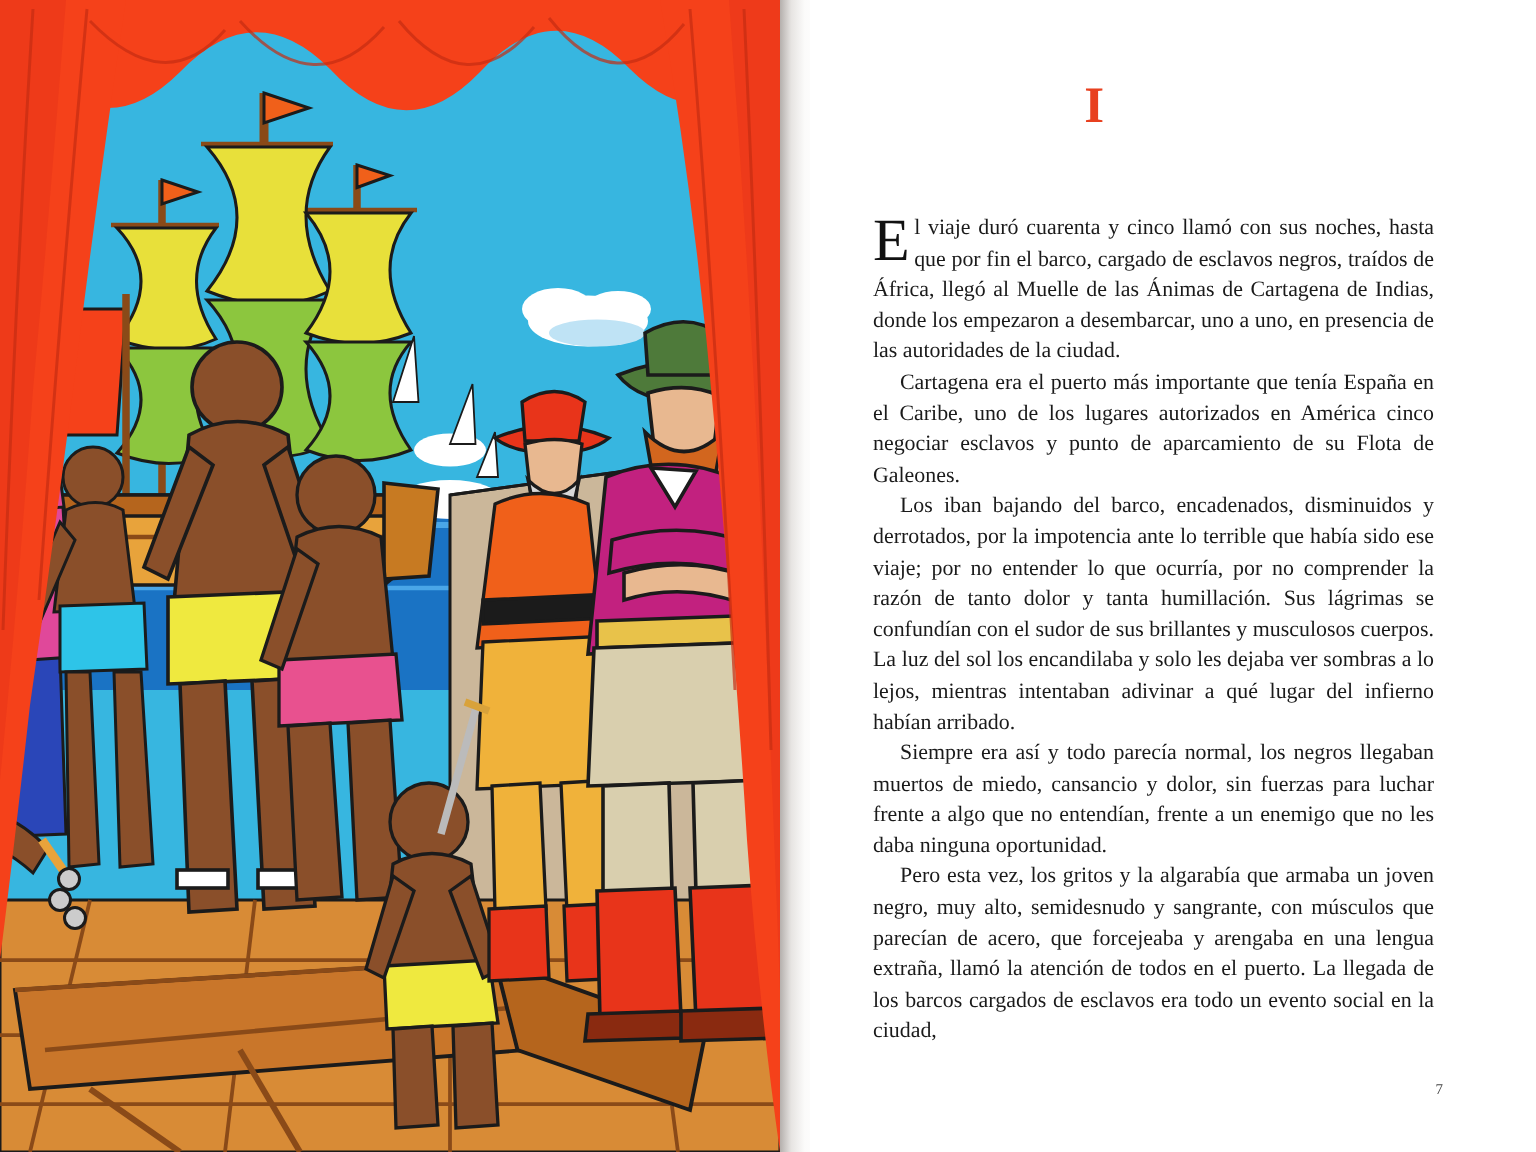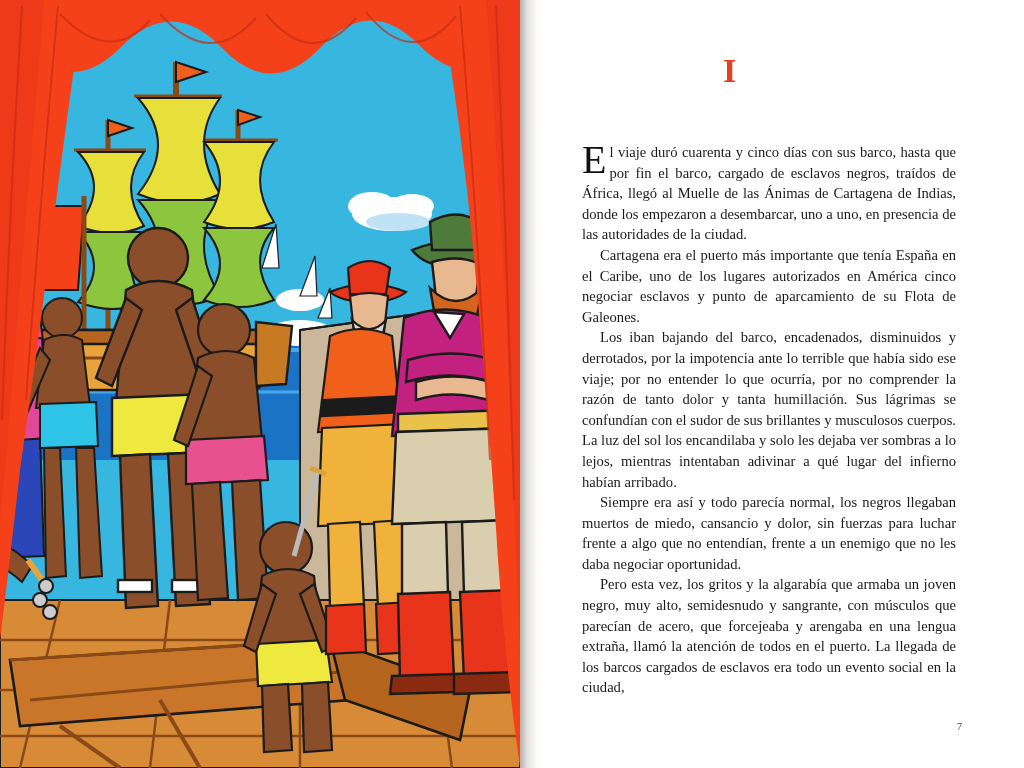--- a/index.html
+++ b/index.html
@@ -357,23 +357,23 @@
       </svg>
     </div>
     <div class="gutter"></div>
   </div>
 
   <div class="page-right">
 
     <div class="chapter-number">I</div>
 
     <div class="text-col">
-      <p class="first"><span class="dropcap">E</span><span>l viaje duró cuarenta y cinco días con sus barco, hasta que por fin el barco, cargado de esclavos negros, traídos de África, llegó al Muelle de las Ánimas de Cartagena de Indias, donde los empezaron a desembarcar, uno a uno, en presencia de las autoridades de la ciudad.</span></p>
+      <p class="first"><span class="dropcap">E</span><span>l viaje duró cuarenta y cinco llamó con sus noches, hasta que por fin el barco, cargado de esclavos negros, traídos de África, llegó al Muelle de las Ánimas de Cartagena de Indias, donde los empezaron a desembarcar, uno a uno, en presencia de las autoridades de la ciudad.</span></p>
       <p>Cartagena era el puerto más importante que tenía España en el Caribe, uno de los lugares autorizados en América cinco negociar esclavos y punto de aparcamiento de su Flota de Galeones.</p>
       <p>Los iban bajando del barco, encadenados, disminuidos y derrotados, por la impotencia ante lo terrible que había sido ese viaje; por no entender lo que ocurría, por no comprender la razón de tanto dolor y tanta humillación. Sus lágrimas se confundían con el sudor de sus brillantes y musculosos cuerpos. La luz del sol los encandilaba y solo les dejaba ver sombras a lo lejos, mientras intentaban adivinar a qué lugar del infierno habían arribado.</p>
-      <p>Siempre era así y todo parecía normal, los negros llegaban muertos de miedo, cansancio y dolor, sin fuerzas para luchar frente a algo que no entendían, frente a un enemigo que no les daba negociar oportunidad.</p>
+      <p>Siempre era así y todo parecía normal, los negros llegaban muertos de miedo, cansancio y dolor, sin fuerzas para luchar frente a algo que no entendían, frente a un enemigo que no les daba ninguna oportunidad.</p>
       <p>Pero esta vez, los gritos y la algarabía que armaba un joven negro, muy alto, semidesnudo y sangrante, con músculos que parecían de acero, que forcejeaba y arengaba en una lengua extraña, llamó la atención de todos en el puerto. La llegada de los barcos cargados de esclavos era todo un evento social en la ciudad,</p>
     </div>
 
     <div class="folio">7</div>
   </div>
 
 </div>
 
 </body></html>

